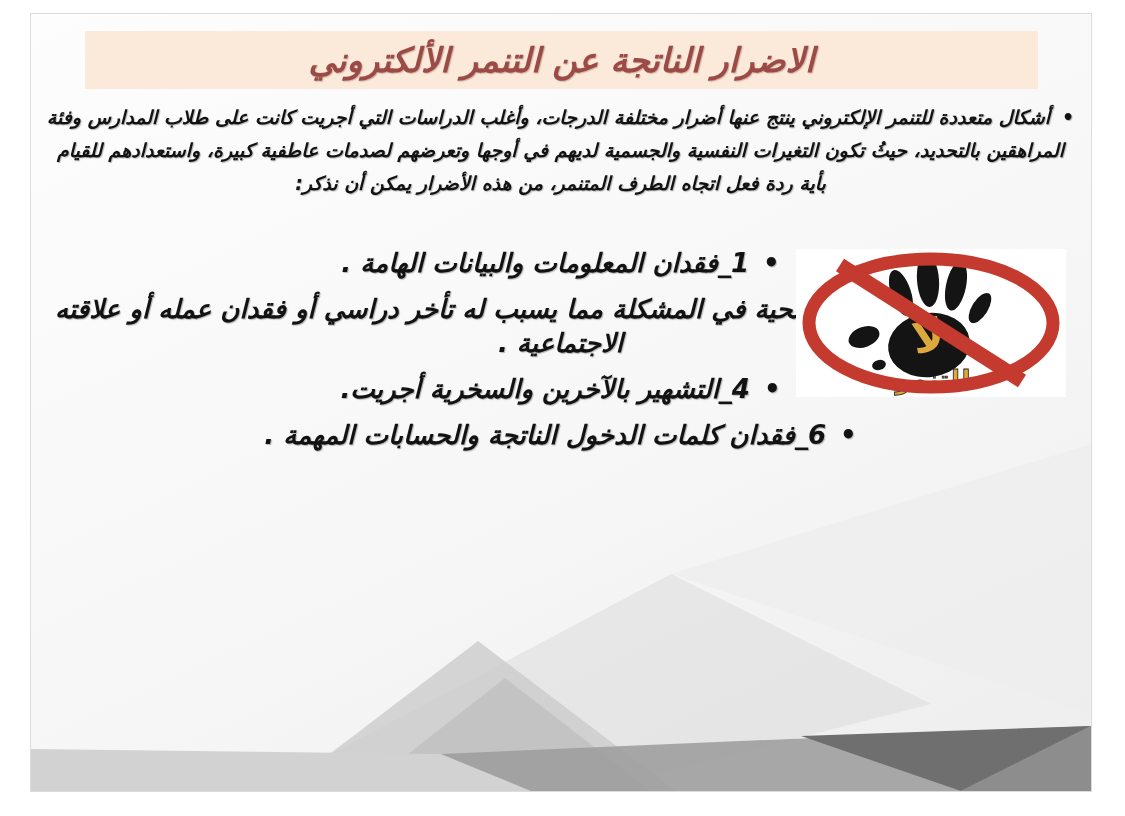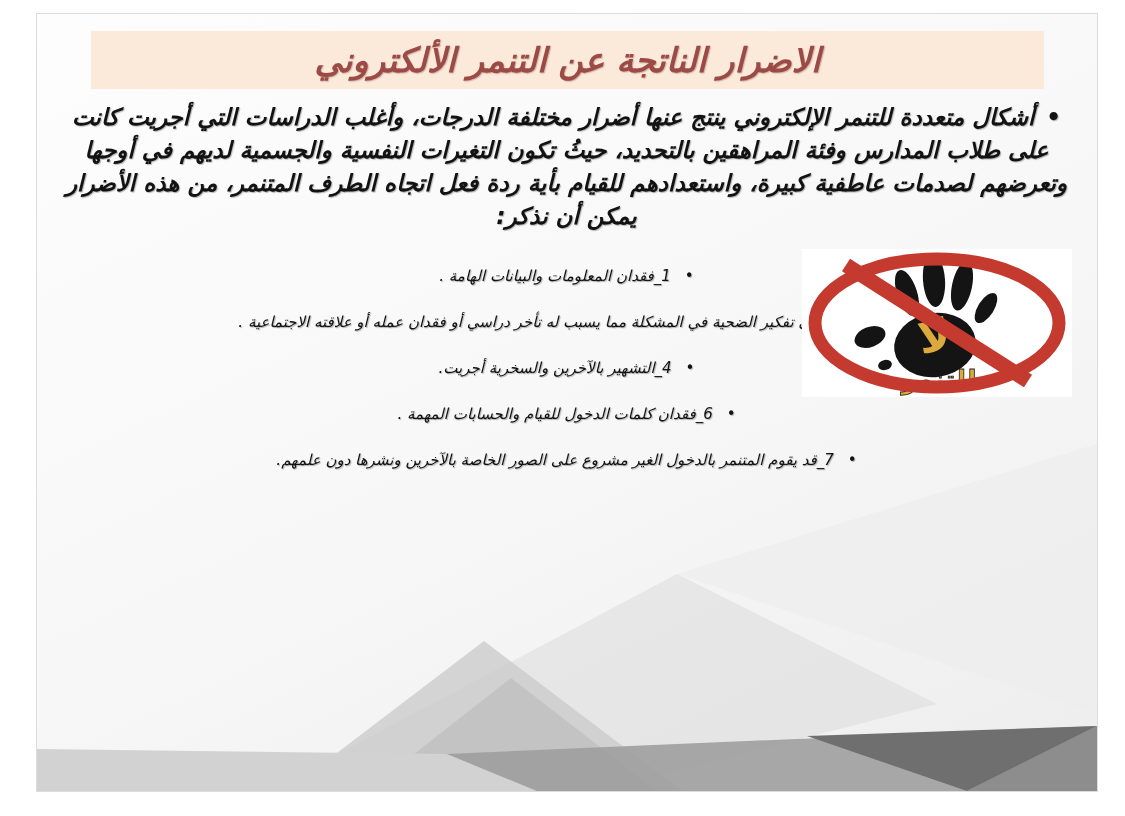--- a/index.html
+++ b/index.html
@@ -1,19 +1,19 @@
 <!DOCTYPE html>
 <html lang="ar"><head>
 <meta charset="utf-8">
 <style>
   html,body{margin:0;padding:0;background:#ffffff;}
   body{width:1125px;height:816px;position:relative;overflow:hidden;
        font-family:"DejaVu Sans",sans-serif;}
 
-  .slide{position:absolute;left:36px;top:13px;width:1060px;height:777px;
+  .slide{position:absolute;left:30px;top:13px;width:1060px;height:777px;
          background:linear-gradient(155deg,#fdfdfd 0%,#f7f7f7 55%,#ededed 100%);
          border:1px solid #dcdcdc;overflow:hidden;}
 
   
   .facet{position:absolute;inset:0;pointer-events:none;}
   .f1{background:#ececec;opacity:.65;clip-path:polygon(640px 560px,1060px 430px,1060px 700px);}
   .f2{background:#dedede;opacity:.6;clip-path:polygon(230px 777px,640px 560px,900px 690px,560px 777px);}
   .f3{background:#cccccc;opacity:.8;clip-path:polygon(447px 627px,250px 777px,645px 777px);}
   .f4{background:#bdbdbd;opacity:.7;clip-path:polygon(474px 664px,330px 777px,620px 777px);}
   .f5{background:#d2d2d2;clip-path:polygon(0px 735px,410px 740px,500px 777px,0px 777px);}
@@ -21,23 +21,23 @@
   .f7{background:#6f6f6f;clip-path:polygon(770px 722px,1060px 712px,930px 777px);}
   .f8{background:#8d8d8d;clip-path:polygon(930px 777px,1060px 712px,1060px 777px);}
 
   .title-banner{position:absolute;left:54px;top:17px;width:953px;height:58px;
                 background:#fbe9da;display:flex;align-items:center;justify-content:center;}
   .title-text{font-family:"DejaVu Serif",serif;font-weight:bold;font-style:italic;
               font-size:34px;color:#9b4a45;direction:rtl;white-space:nowrap;
               text-shadow:1px 1px 1px rgba(90,30,25,.25);}
 
   .content{position:absolute;left:12px;top:87px;width:1035px;direction:rtl;color:#121212;}
-  .intro{font-size:23px;font-weight:bold;font-style:italic;line-height:33px;
-         text-align:center;text-shadow:1px 1px 1px rgba(0,0,0,.28);margin:0 0 26px 0;}
-  .list{font-size:15px;font-weight:normal;font-style:italic;line-height:34px;
+  .intro{font-size:19px;font-weight:bold;font-style:italic;line-height:33px;
+         text-align:center;text-shadow:1px 1px 1px rgba(0,0,0,.28);margin:0 0 46px 0;}
+  .list{font-size:26px;font-weight:bold;font-style:italic;line-height:34px;
         text-align:center;text-shadow:1px 1px 1px rgba(0,0,0,.28);}
   .li{margin:0 0 12px 0;}
   .li .bullet{display:inline-block;margin-left:14px;font-style:normal;}
   .intro .bullet{display:inline-block;margin-left:12px;font-style:normal;}
 
   .sign{position:absolute;left:765px;top:235px;width:270px;height:148px;
         background:#ffffff;}
   .sign svg{display:block;width:100%;height:100%;}
 </style>
 </head>
@@ -58,22 +58,21 @@
     <div class="title-text">الاضرار الناتجة عن التنمر الألكتروني</div>
   </div>
 
   <div class="content">
     <p class="intro"><span class="bullet">•</span><span>أشكال متعددة للتنمر الإلكتروني ينتج عنها أضرار مختلفة الدرجات، وأغلب الدراسات التي أجريت كانت على طلاب المدارس وفئة المراهقين بالتحديد، حيثُ تكون التغيرات النفسية والجسمية لديهم في أوجها وتعرضهم لصدمات عاطفية كبيرة، واستعدادهم للقيام بأية ردة فعل اتجاه الطرف المتنمر، من هذه الأضرار يمكن أن نذكر:</span></p>
 
     <div class="list">
       <div class="li"><span class="bullet">•</span><span>1_فقدان المعلومات والبيانات الهامة .</span></div>
       <div class="li"><span class="bullet">•</span><span>3_يؤدي إلى تفكير الضحية في المشكلة مما يسبب له تأخر دراسي أو فقدان عمله أو علاقته الاجتماعية .</span></div>
       <div class="li"><span class="bullet">•</span><span>4_التشهير بالآخرين والسخرية أجريت.</span></div>
-      <div class="li"><span class="bullet">•</span><span>6_فقدان كلمات الدخول للقيام والحسابات المهمة .</span></div>
-      <div class="li"><span class="bullet">•</span><span>7_قد يقوم المتنمر بالدخول الغير مشروع على الصور الخاصة بالآخرين ونشرها دون علمهم.</span></div>
+      <div class="li"><span class="bullet">•</span><span>6_فقدان كلمات الدخول الناتجة والحسابات المهمة .</span></div>
     </div>
   </div>
 
   <div class="sign">
     <svg viewBox="0 0 270 148" xmlns="http://www.w3.org/2000/svg">
 
       <g fill="#141414">
         <ellipse cx="105" cy="44" rx="10" ry="24" transform="rotate(-18 105 44)"></ellipse>
         <ellipse cx="132" cy="31" rx="11" ry="27" transform="rotate(-4 132 31)"></ellipse>
         <ellipse cx="160" cy="37" rx="10" ry="25" transform="rotate(12 160 37)"></ellipse>

